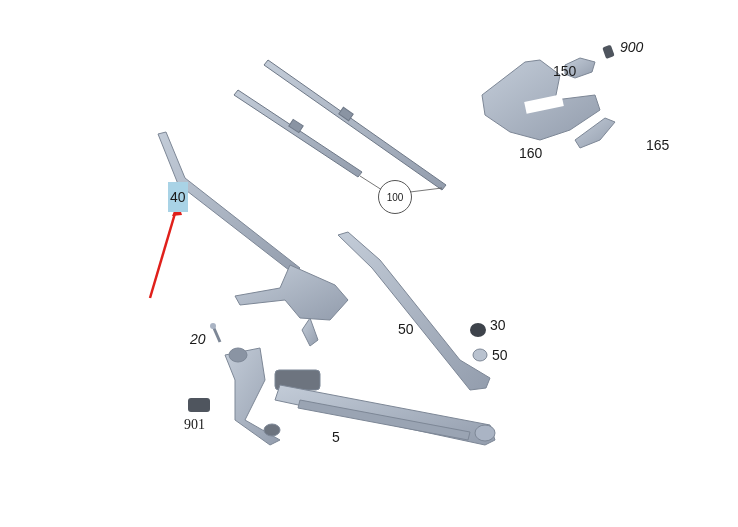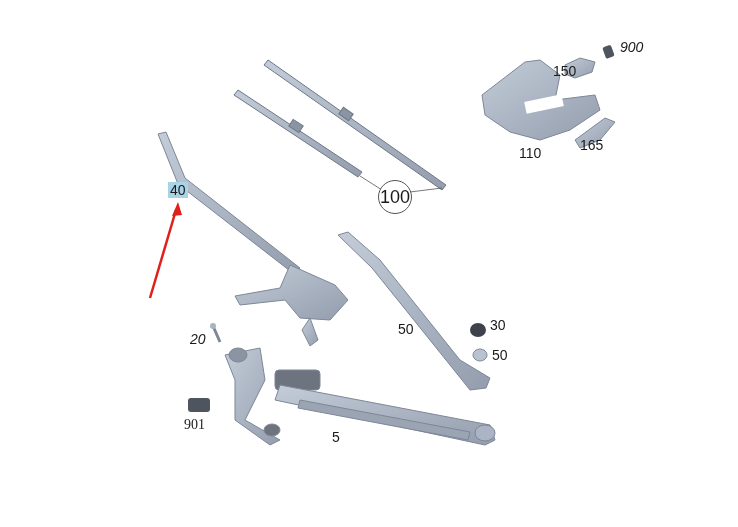--- a/index.html
+++ b/index.html
@@ -1,22 +1,22 @@
 <!DOCTYPE html>
 <html><head>
   <meta charset="utf-8">
   <style>
     html, body { margin: 0; padding: 0; background: #ffffff; }
     body { width: 738px; height: 527px; position: relative; overflow: hidden;
            font-family: "Liberation Sans", sans-serif; }
     #canvas { position: absolute; left: 0; top: 0; width: 738px; height: 527px; }
     .label { position: absolute; font-size: 14px; color: #1a1a1a; line-height: 1; }
-    .label.hl { background: #a9d3e6; padding: 1px 2px; }
+    .label.hl { background: #a9d3e6; padding: 8px 2px; }
     .callout { position: absolute; width: 32px; height: 32px; border: 1px solid #555;
-               border-radius: 50%; background: #fff; font-size: 18px; color: #1a1a1a;
+               border-radius: 50%; background: #fff; font-size: 10px; color: #1a1a1a;
                display: flex; align-items: center; justify-content: center; }
   </style>
 </head>
 <body>
 
 <svg id="canvas" viewBox="0 0 738 527" xmlns="http://www.w3.org/2000/svg">
   <defs>
     <linearGradient id="g" x1="0" y1="0" x2="1" y2="1">
       <stop offset="0" stop-color="#c3ccd8"></stop>
       <stop offset="1" stop-color="#939dad"></stop>
@@ -90,20 +90,20 @@
     <path d="M178 202 L172 216 L182 215 Z" fill="#e0201b"></path>
   </g>
 </svg>
 
 <div class="label hl" style="left:168px; top:182px;">40</div>
 <div class="callout" style="left:378px; top:180px;">
   <span>100</span>
 </div>
 <div class="label" style="left:553px; top:42px;margin-top:22px;">150</div>
 <div class="label" style="left:620px; top:40px;font-style:italic;">900</div>
-<div class="label" style="left:519px; top:146px;">110</div>
-<div class="label" style="left:580px; top:138px;">165</div>
+<div class="label" style="left:519px; top:146px;">160</div>
+<div class="label" style="left:646px; top:138px;">165</div>
 <div class="label" style="left:398px; top:322px;">50</div>
 <div class="label" style="left:490px; top:318px;">30</div>
 <div class="label" style="left:492px; top:348px;">50</div>
 <div class="label" style="left:190px; top:332px;font-style:italic;">20</div>
 <div class="label" style="left:184px; top:418px;font-family:Liberation Serif, serif;">901</div>
 <div class="label" style="left:332px; top:430px;">5</div>
 
 </body></html>

